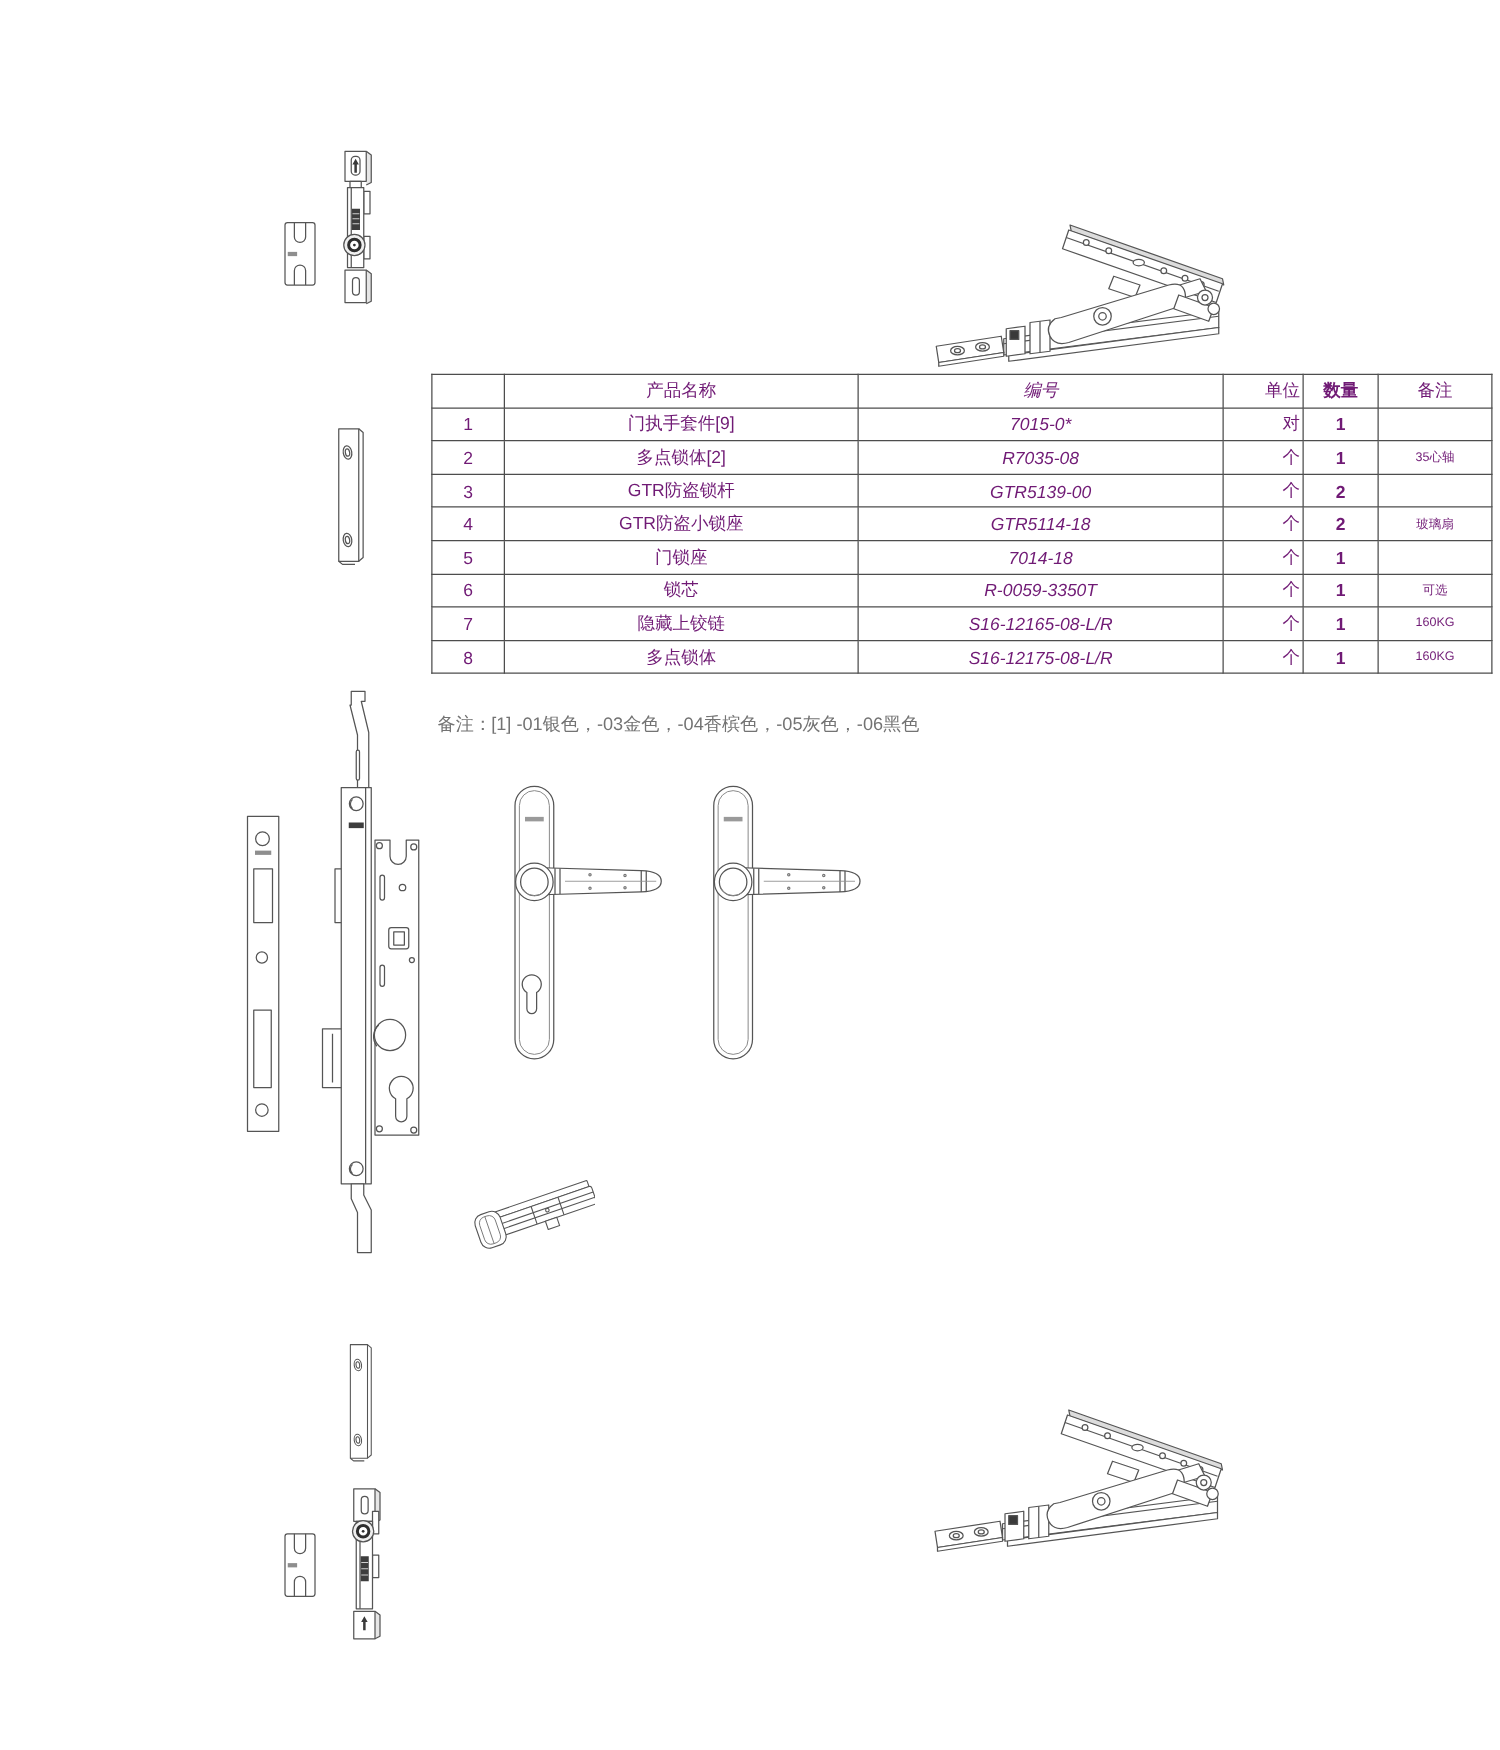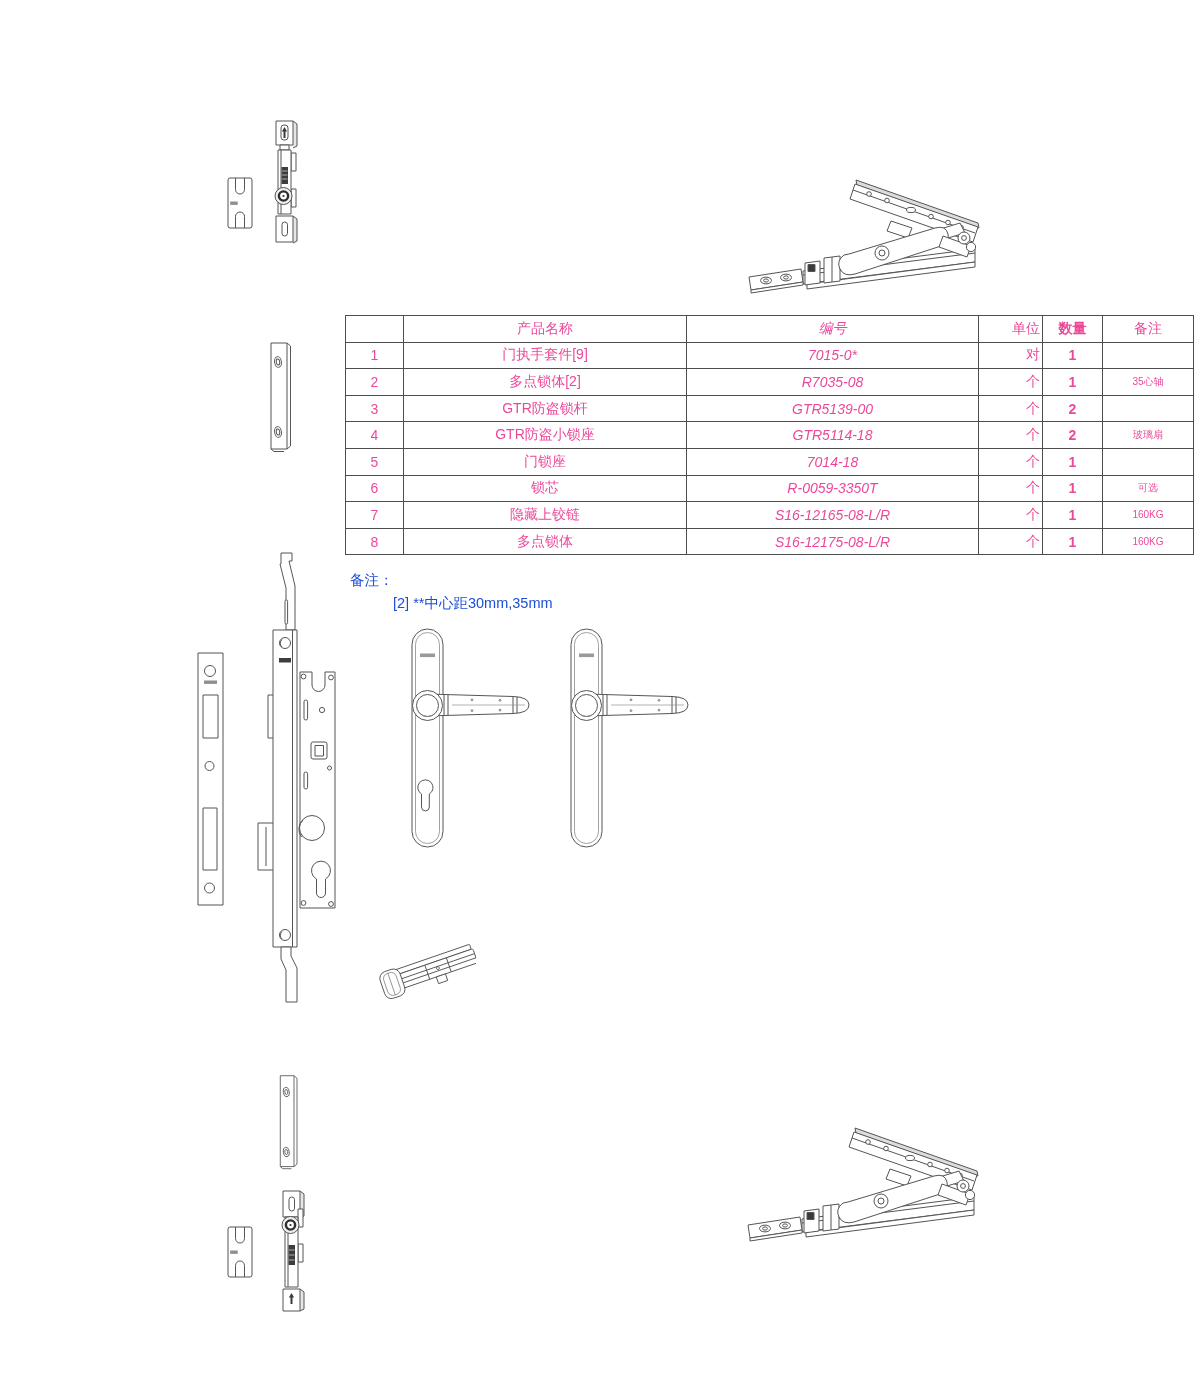--- a/index.html
+++ b/index.html
@@ -4,41 +4,41 @@
 <style>
   html,body{margin:0;padding:0;}
   body{
     width:1200px;height:1400px;position:relative;overflow:hidden;
     background:#ffffff;
     font-family:"Liberation Sans","DejaVu Sans",sans-serif;
     color:#333;
   }
   
   #parts-table{
-    position:absolute;left:345px;top:315px;width:818px;
+    position:absolute;left:345px;top:299px;width:818px;
     border-collapse:collapse;table-layout:fixed;
-    font-size:14px;color:#ec4899;
+    font-size:14px;color:#701a75;
   }
   #parts-table th,#parts-table td{
     border:1px solid #4d4d4d;
     height:25.6px;padding:0 2px;
     text-align:center;vertical-align:middle;
     font-weight:400;white-space:nowrap;overflow:hidden;
   }
   #parts-table .c0{width:53px;}
   #parts-table .c1{width:278px;}
   #parts-table .c2{width:287px;font-style:italic;}
   #parts-table .c3{width:59px;text-align:right;}
   #parts-table .c4{width:55px;font-weight:bold;}
   #parts-table .c5{width:86px;}
   #parts-table td.c5{font-size:10px;}
   
   #notes{
     position:absolute;left:350px;top:569px;
-    font-size:14.5px;color:#1d4ed8;line-height:23px;
+    font-size:14.5px;color:#737373;line-height:23px;
     white-space:nowrap;
   }
   #notes .note-row{display:flex;}
   #notes .note-label{width:43px;}
   
   svg{display:block;}
   .draw{position:absolute;}
 </style>
 </head>
 <body>
@@ -347,18 +347,15 @@
         <td class="c3">个</td>
         <td class="c4">1</td>
         <td class="c5">160KG</td>
       </tr>
     </tbody>
 </table>
 
 <div id="notes">
   <div class="note-row">
     <span class="note-label">备注：</span>
-  </div>
-  <div class="note-row">
-    <span class="note-label"></span>
-    <span>[2] **中心距30mm,35mm</span>
+    <span>[1] -01银色，-03金色，-04香槟色，-05灰色，-06黑色</span>
   </div>
 </div>
 
 </body></html>

